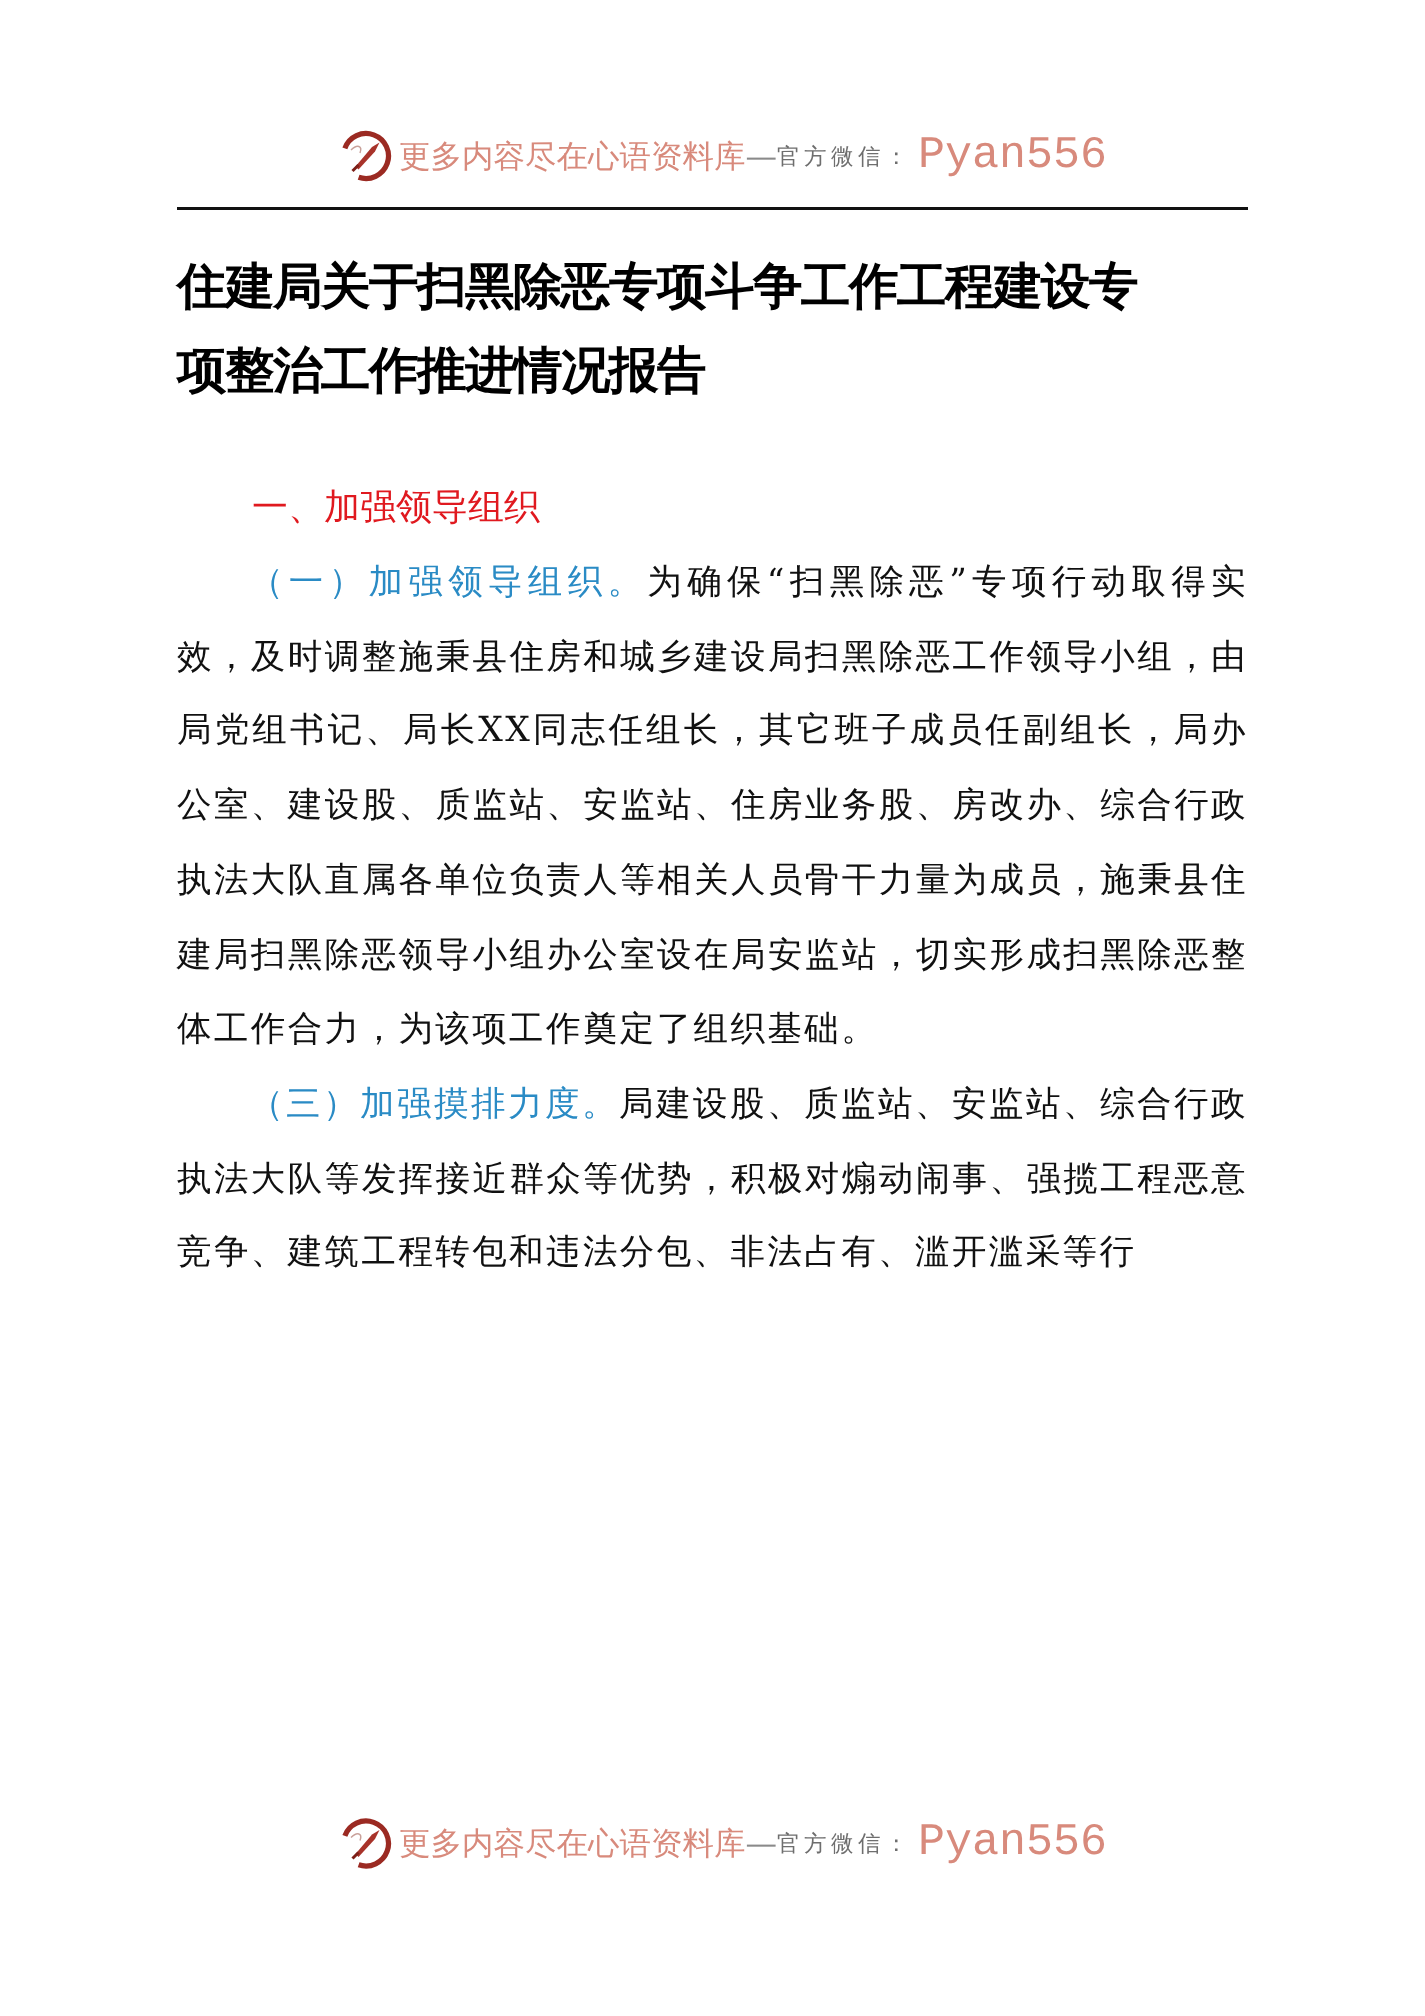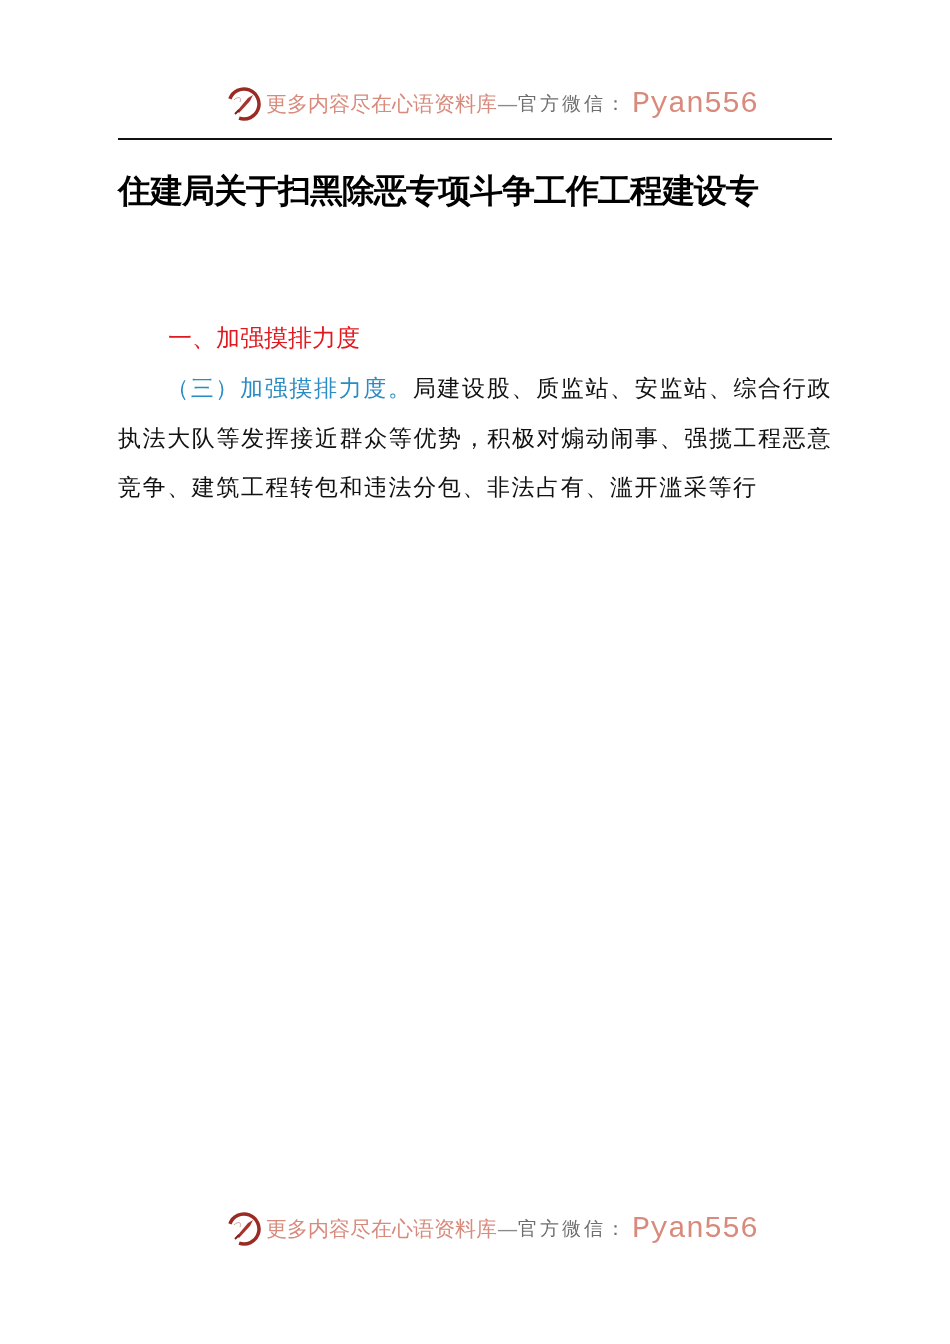--- a/index.html
+++ b/index.html
@@ -36,21 +36,21 @@
       font-size: 21px;
       color: #d88a7c;
       letter-spacing: 0px;
     }
     .banner-dash {
       font-size: 21px;
       color: #8a8a8a;
     }
     .banner-wx {
       font-family: "DejaVu Sans", sans-serif;
-      font-size: 19px;
+      font-size: 15px;
       color: #6e6e6e;
       letter-spacing: 3px;
     }
     .banner-id {
       font-family: Liberation Mono, monospace;
       font-size: 30px;
       color: #d88a7c;
       margin-left: 4px;
     }
     .divider {
@@ -116,25 +116,27 @@
   <span class="banner-main">更多内容尽在心语资料库</span>
   <span class="banner-dash">—</span>
   <span class="banner-wx">官方微信：</span>
   <span class="banner-id">Pyan556</span>
 </div>
 
 <div class="divider"></div>
 
 <div class="title">
   <div>住建局关于扫黑除恶专项斗争工作工程建设专</div>
+  <div>项整治工作推进情况报告</div>
 </div>
 
-<div class="section-heading">一、加强摸排力度</div>
+<div class="section-heading">一、加强领导组织</div>
 
 <div class="body-text">
+  <p class="para"><span class="sub-heading">（一）加强领导组织。</span><span>为确保“扫黑除恶”专项行动取得实效，及时调整施秉县住房和城乡建设局扫黑除恶工作领导小组，由局党组书记、局长XX同志任组长，其它班子成员任副组长，局办公室、建设股、质监站、安监站、住房业务股、房改办、综合行政执法大队直属各单位负责人等相关人员骨干力量为成员，施秉县住建局扫黑除恶领导小组办公室设在局安监站，切实形成扫黑除恶整体工作合力，为该项工作奠定了组织基础。</span></p>
   <p class="para"><span class="sub-heading">（三）加强摸排力度。</span><span>局建设股、质监站、安监站、综合行政执法大队等发挥接近群众等优势，积极对煽动闹事、强揽工程恶意竞争、建筑工程转包和违法分包、非法占有、滥开滥采等行</span></p>
 </div>
 
 <div class="banner bottom">
   <svg class="logo" viewBox="0 0 36 36">
     <circle cx="18" cy="18" r="15" fill="none" stroke="#9b2a22" stroke-width="3.5" stroke-dasharray="70 25" transform="rotate(200 18 18)"></circle>
     <path d="M11 25 L22 12 L27 9 L24 15 L13 27 Z" fill="#a8332a"></path>
     <path d="M9 28 L13 24" stroke="#7d1f18" stroke-width="2"></path>
     <path d="M8 14 C12 10, 16 11, 14 16" fill="none" stroke="#c9a19a" stroke-width="1"></path>
   </svg>

